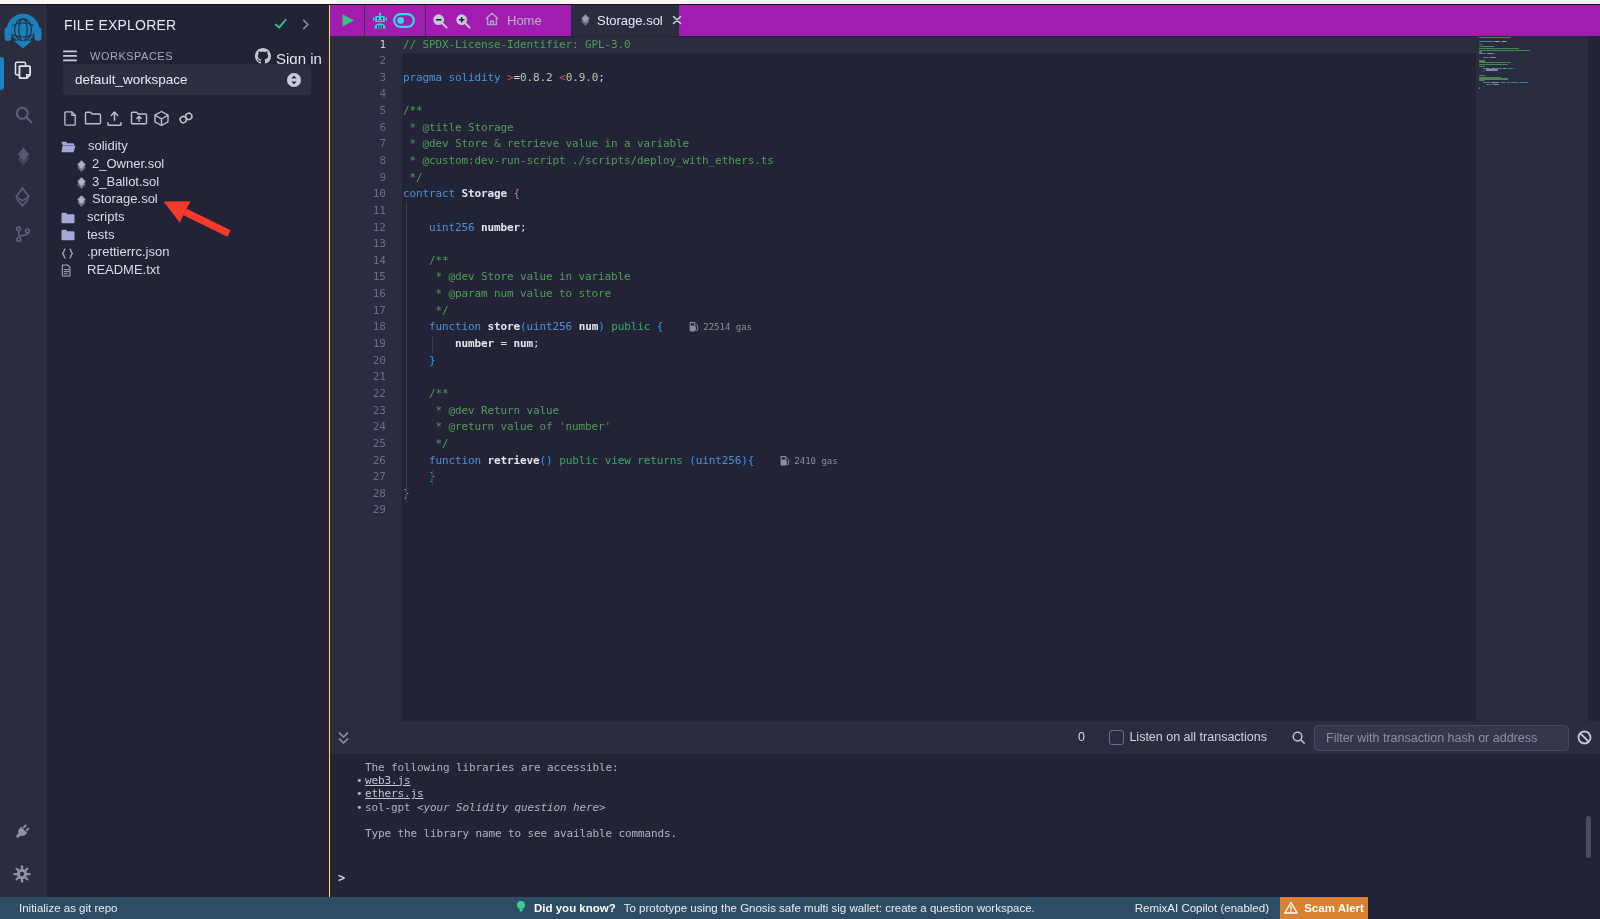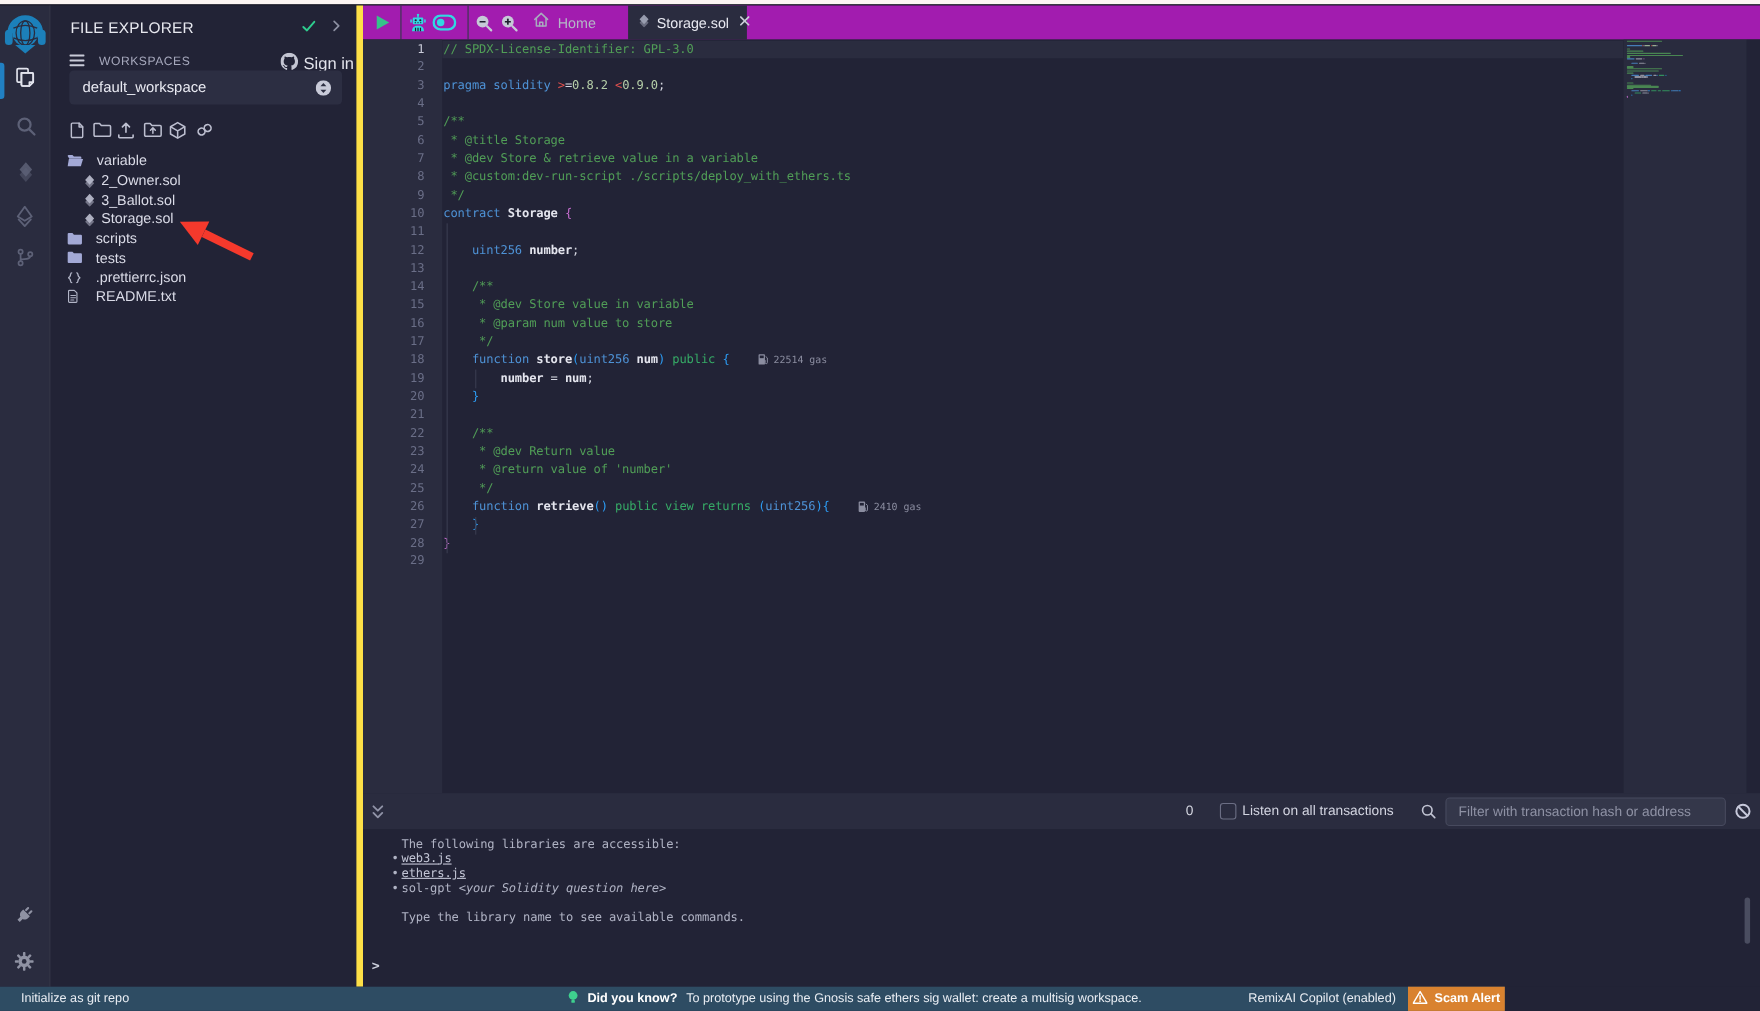--- a/index.html
+++ b/index.html
@@ -10,21 +10,21 @@
   #top-strip { position:absolute; left:0; top:0; width:1600px; height:3.5px; background:#fcf5f3; }
   #top-line  { position:absolute; left:0; top:3.5px; width:1600px; height:1.5px; background:#12121d; }
 
   
   #activity-bar { position:absolute; left:0; top:5px; width:46px; height:892px; background:#2a2c3f; border-right:1px solid #363849; }
   .act-item { position:absolute; color:#5d6177; }
   .act-item svg { display:block; }
   #act-indicator { position:absolute; left:0; top:52px; width:4px; height:33px; background:#2180c2; border-radius:0 3px 3px 0; }
 
   
-  #side-panel { position:absolute; left:46px; top:5px; width:284px; height:892px; background:#222336; border-right:6px solid #fde047; }
+  #side-panel { position:absolute; left:46px; top:5px; width:284px; height:892px; background:#222336; border-right:1px solid #fde047; }
   #sp-title { position:absolute; left:18px; top:12px; font-size:14px; font-weight:500; color:#e7e8ef; letter-spacing:.2px; }
   #sp-check { position:absolute; left:228px; top:12px; color:#2ecc8e; }
   #sp-chevron { position:absolute; left:254px; top:12px; color:#8d90a2; }
   #ws-menu { position:absolute; left:17px; top:43px; color:#c9cbd8; }
   #ws-label { position:absolute; left:44px; top:45px; font-size:11px; font-weight:500; color:#a6a8bc; letter-spacing:.5px; }
   #signin { position:absolute; left:209px; top:43px; display:flex; align-items:center; gap:5px; color:#e2e3eb; }
   #signin .lbl { font-size:15px; font-weight:500; }
   #signin svg { color:#c3c5d2; }
   #ws-select { position:absolute; left:17px; top:59px; width:248px; height:31px; background:#2c2e42; border-radius:4px; }
   #ws-select .val { position:absolute; left:12px; top:0; line-height:31px; font-size:13.5px; font-weight:500; color:#e9eaf2; }
@@ -241,21 +241,21 @@
             <circle cx="12.2" cy="8" r="3.1" stroke-width="1.5"></circle>
           </g>
         </svg></span>
     </div>
   <div id="file-tree">
       <div class="tree-row">
         <span class="ticon folder-open" style="left: 15px;"><svg width="15" height="12" viewBox="0 0 15 12" fill="currentColor">
             <path d="M0.5 1.8 a1 1 0 0 1 1-1 h3.4 l1.3 1.5 h5.8 a1 1 0 0 1 1 1 v1 h-11 Z"></path>
             <path d="M1.6 4.6 h12.9 l-2 6.6 h-12 Z"></path>
           </svg></span>
-        <span class="tlabel" style="left: 42px;">variable</span>
+        <span class="tlabel" style="left: 42px;">solidity</span>
       </div>
       <div class="tree-row">
         <span class="ticon solidity-file" style="left: 30px; top: 3px;"><svg width="11" height="12" viewBox="0 0 11 12" fill="currentColor">
             <path opacity=".95" d="M5.5 0.2 L9.6 4.6 L5.5 9 L1.4 4.6 Z"></path>
             <path opacity=".55" d="M5.5 3.2 L9.6 7.6 L5.5 12 L1.4 7.6 Z"></path>
           </svg></span>
         <span class="tlabel" style="left: 46px;">2_Owner.sol</span>
       </div>
       <div class="tree-row">
         <span class="ticon solidity-file" style="left: 30px; top: 3px;"><svg width="11" height="12" viewBox="0 0 11 12" fill="currentColor">
@@ -532,21 +532,21 @@
 </div>
 
 <div id="status-bar">
   <div id="sb-left">Initialize as git repo</div>
   <div id="sb-center">
     <span><svg width="10" height="14" viewBox="0 0 10 14">
           <circle cx="5" cy="5" r="4" fill="currentColor"></circle>
           <rect x="3.4" y="9" width="3.2" height="2.6" rx=".8" fill="currentColor"></rect>
         </svg></span>
     <span class="bold">Did you know?</span>
-    <span>To prototype using the Gnosis safe ethers sig wallet: create a multisig workspace.</span>
+    <span>To prototype using the Gnosis safe multi sig wallet: create a question workspace.</span>
   </div>
   <div id="sb-copilot">RemixAI Copilot (enabled)</div>
   <div id="sb-scam">
     <span><svg width="14" height="13" viewBox="0 0 14 13" fill="none" stroke="currentColor" stroke-width="1.3" stroke-linecap="round" stroke-linejoin="round">
           <path d="M7 1.4 L13.2 12 H0.8 Z" stroke-width="1.3"></path>
           <path d="M7 5.2 V8.4" stroke-width="1.3"></path>
           <circle cx="7" cy="10.2" r=".8" fill="currentColor" stroke="none"></circle>
         </svg></span>
     <span class="lbl">Scam Alert</span>
   </div>

